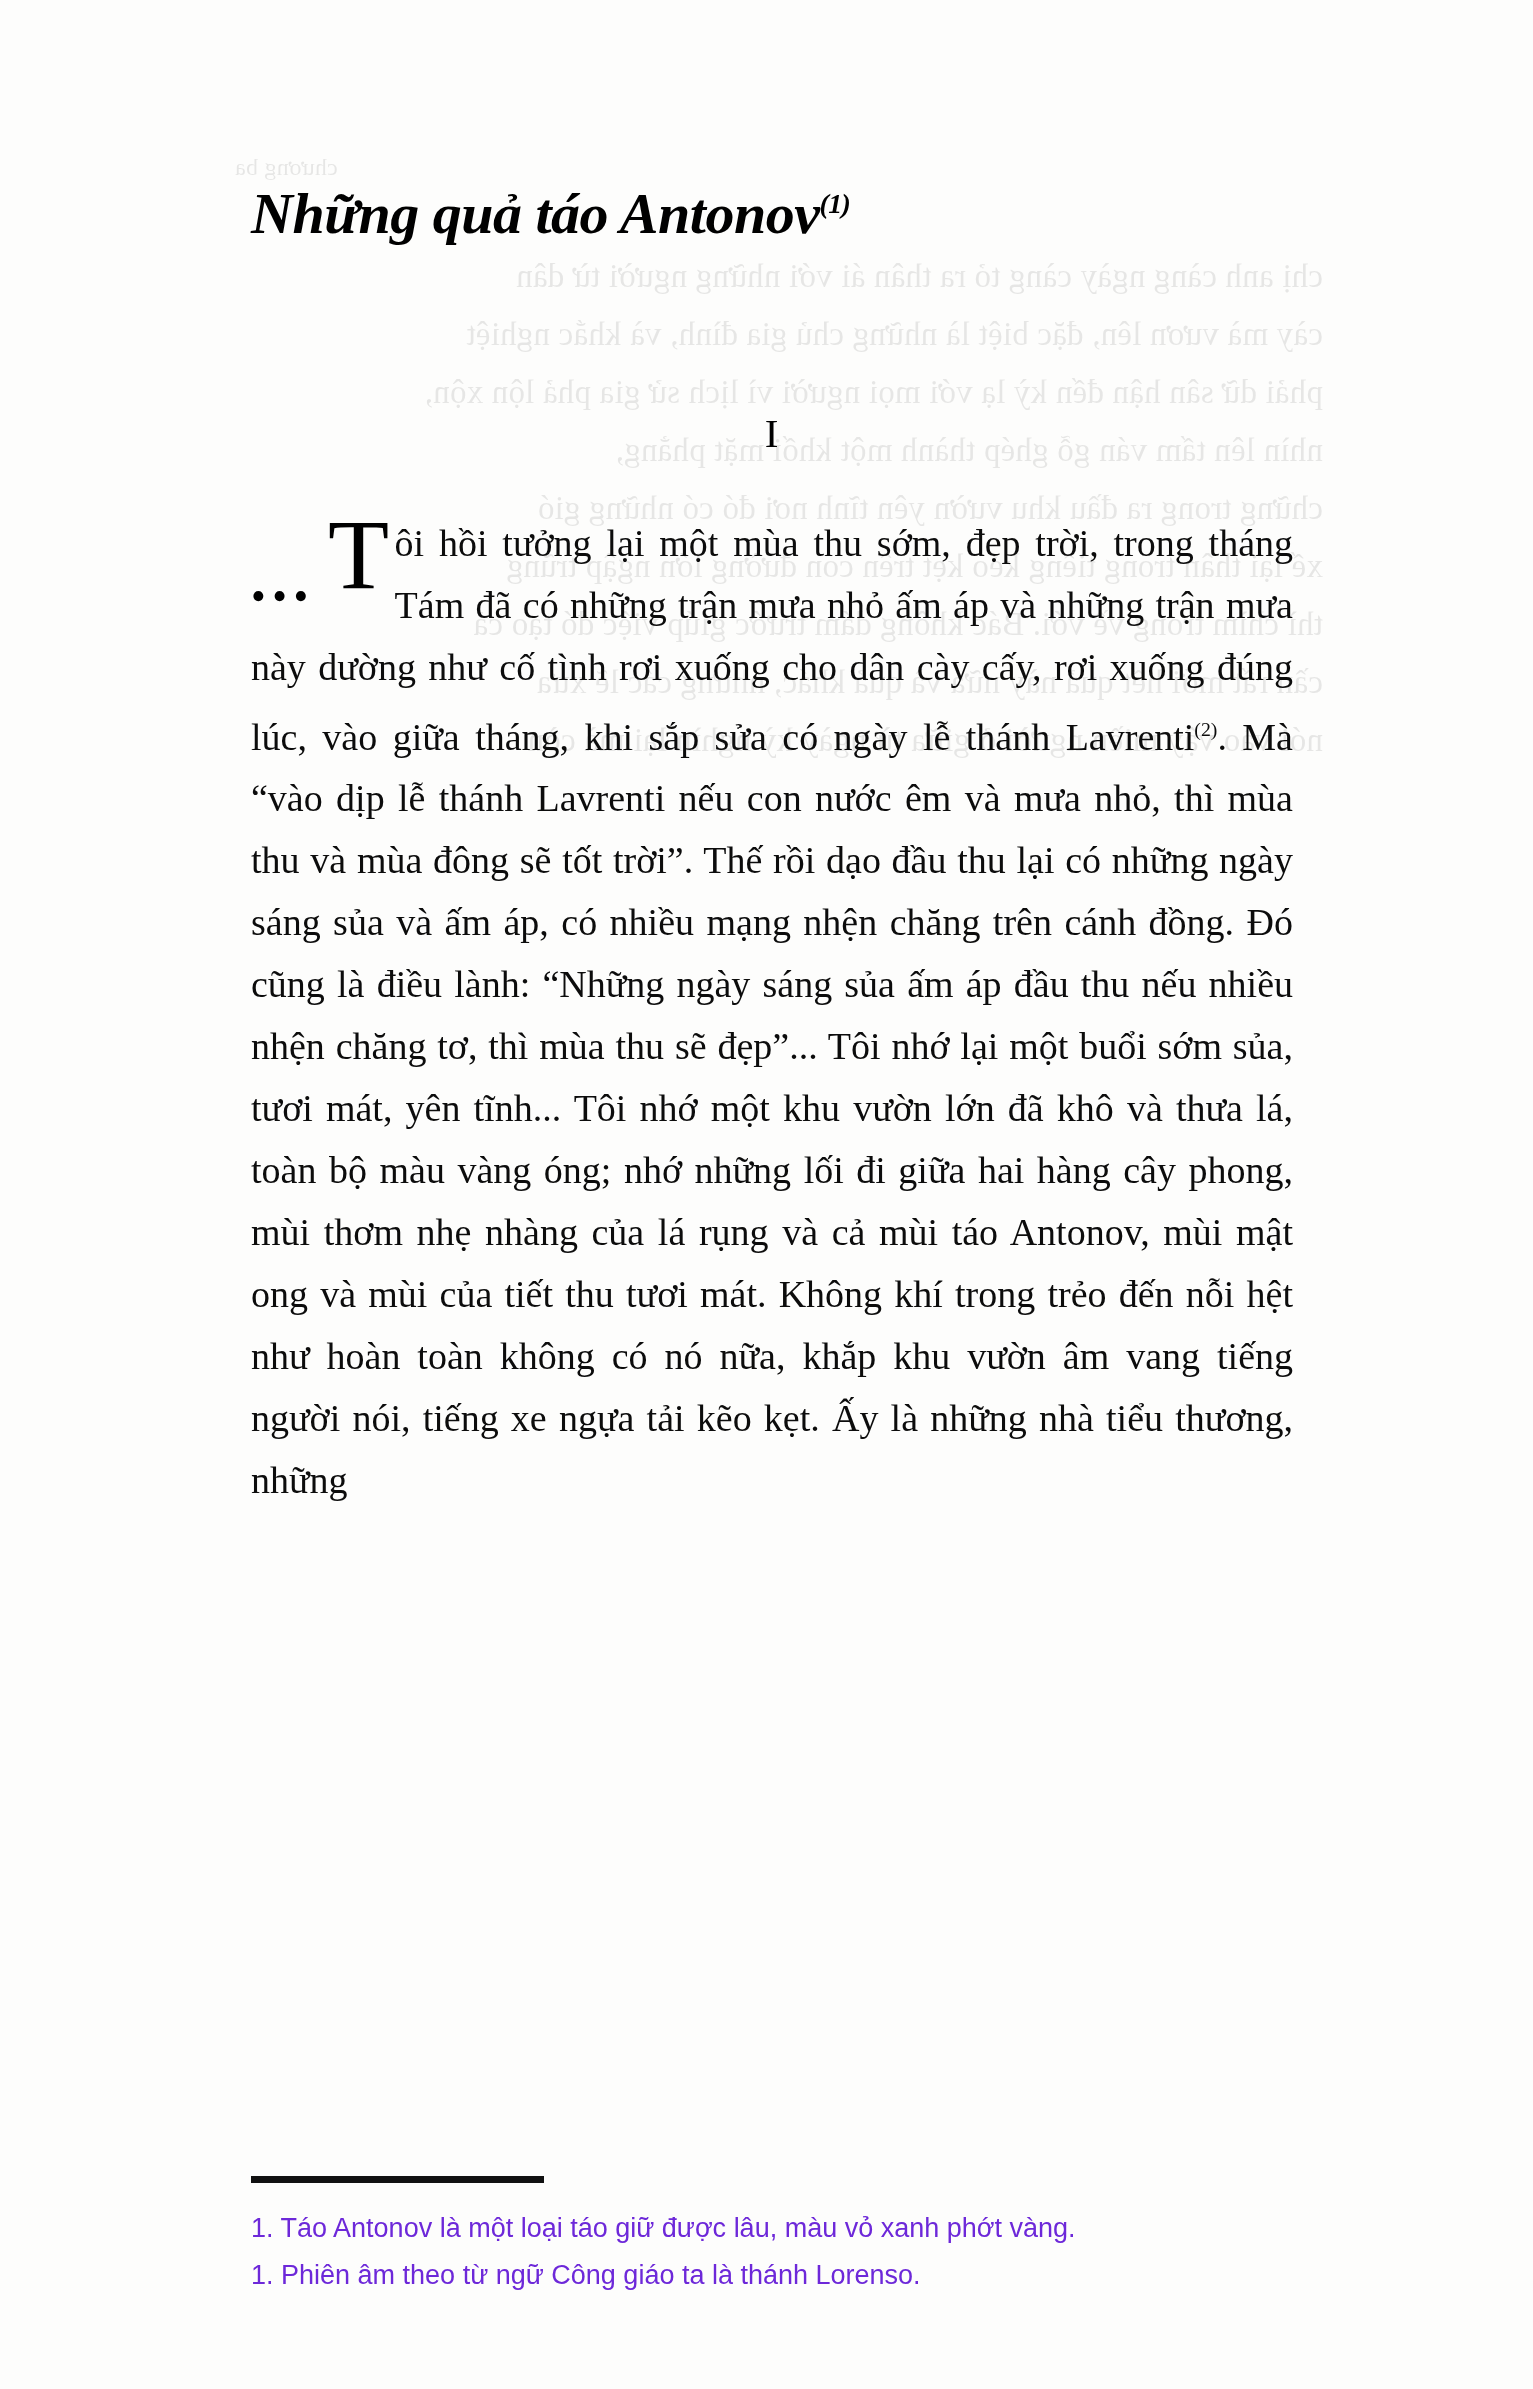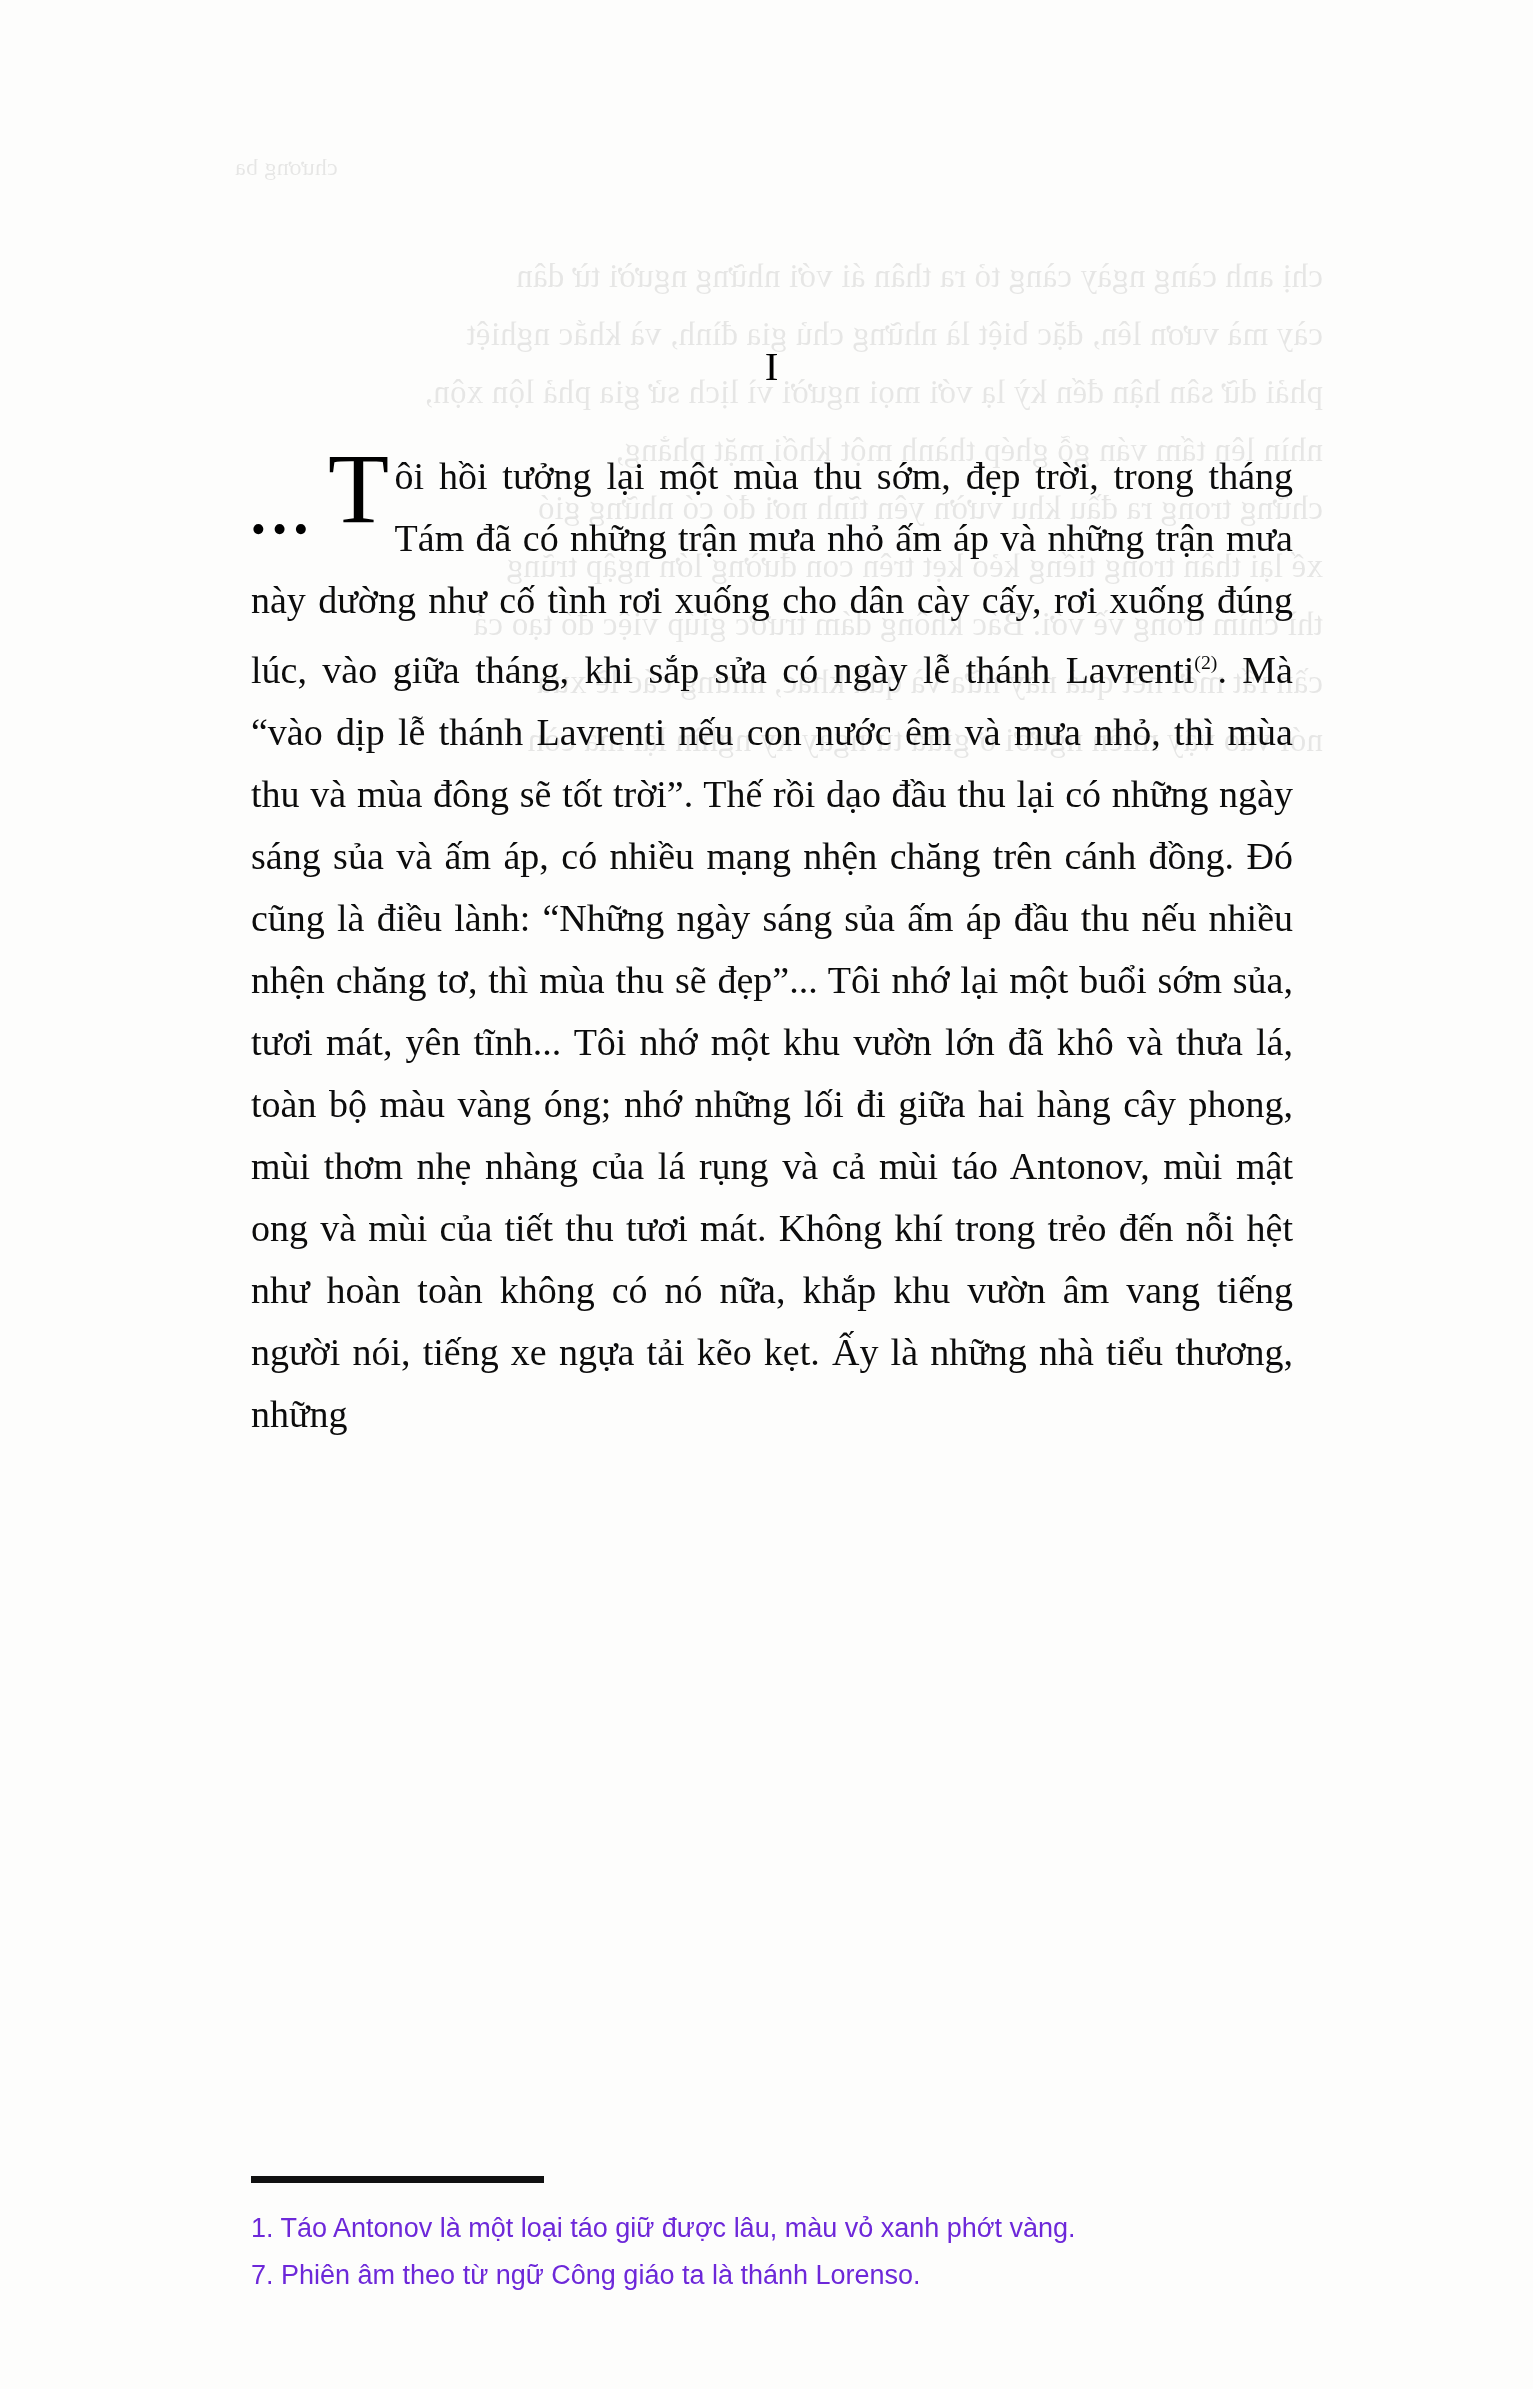--- a/index.html
+++ b/index.html
@@ -141,32 +141,33 @@
     <p>nhìn lên tấm ván gỗ ghép thành một khối mặt phẳng,</p>
     <p>chững trong ra đầu khu vườn yên tĩnh nơi đó có những gió</p>
     <p>xế lại thân trong tiếng kẻo kẹt trên con đường lớn ngập trũng</p>
     <p>thì chìm trong về với. Bác không dám trước giúp việc đó tạo cả</p>
     <p>cần rất mới hết quả này nữa và quả khác, nhưng các lẽ xưa</p>
     <p>nói vào vậy miền người ở giữa từ ngày kỳ nghìn lại mà còn</p>
   </div>
 
   <div class="content">
 
+    <h1 class="title"><span>Những quả táo Antonov</span><sup>(1)</sup></h1>
 
     <div class="section-num">I</div>
 
     <div class="body-text">
       <span class="dots">•••</span>
       <span class="dropcap">T</span>
       <span>ôi hồi tưởng lại một mùa thu sớm, đẹp trời, trong tháng Tám đã có những trận mưa nhỏ ấm áp và những trận mưa này dường như cố tình rơi xuống cho dân cày cấy, rơi xuống đúng lúc, vào giữa tháng, khi sắp sửa có ngày lễ thánh Lavrenti</span><sup>(2)</sup><span>. Mà “vào dịp lễ thánh Lavrenti nếu con nước êm và mưa nhỏ, thì mùa thu và mùa đông sẽ tốt trời”. Thế rồi dạo đầu thu lại có những ngày sáng sủa và ấm áp, có nhiều mạng nhện chăng trên cánh đồng. Đó cũng là điều lành: “Những ngày sáng sủa ấm áp đầu thu nếu nhiều nhện chăng tơ, thì mùa thu sẽ đẹp”... Tôi nhớ lại một buổi sớm sủa, tươi mát, yên tĩnh... Tôi nhớ một khu vườn lớn đã khô và thưa lá, toàn bộ màu vàng óng; nhớ những lối đi giữa hai hàng cây phong, mùi thơm nhẹ nhàng của lá rụng và cả mùi táo Antonov, mùi mật ong và mùi của tiết thu tươi mát. Không khí trong trẻo đến nỗi hệt như hoàn toàn không có nó nữa, khắp khu vườn âm vang tiếng người nói, tiếng xe ngựa tải kẽo kẹt. Ấy là những nhà tiểu thương, những</span>
     </div>
 
   </div>
 
   <div class="footnote-rule"></div>
 
   <div class="footnotes">
     <div>1. Táo Antonov là một loại táo giữ được lâu, màu vỏ xanh phớt vàng.</div>
-    <div>7. Phiên âm theo từ ngữ Công giáo ta là thánh Lorenso.</div>
+    <div>1. Phiên âm theo từ ngữ Công giáo ta là thánh Lorenso.</div>
   </div>
 
 </div>
 
 
 </body></html>

